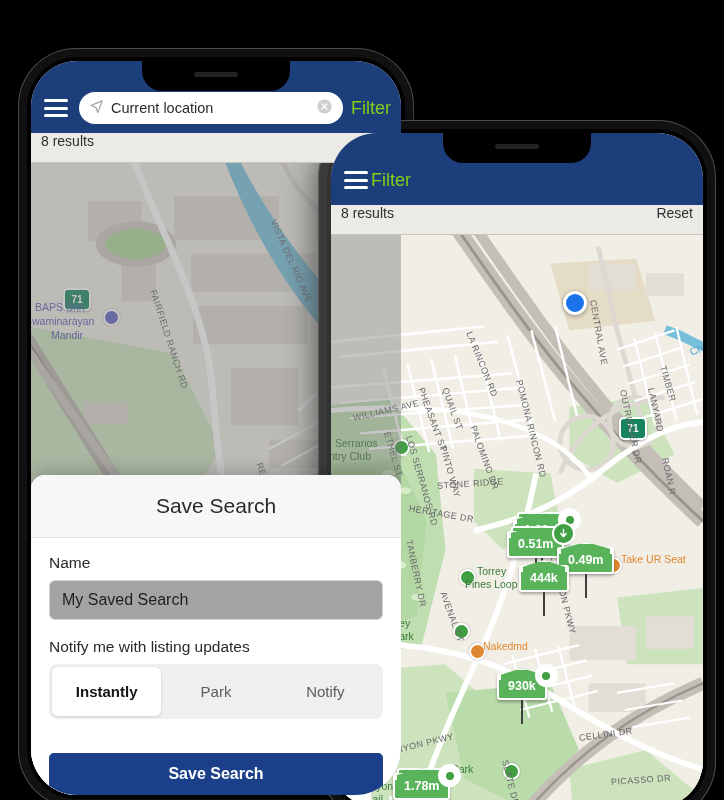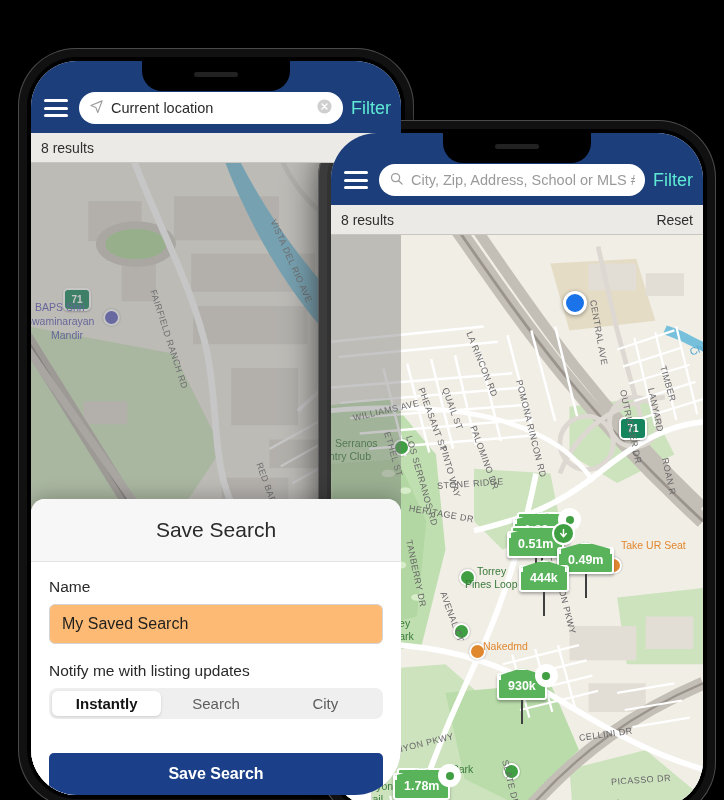--- a/index.html
+++ b/index.html
@@ -23,24 +23,24 @@
   #phone-front{left:318px;top:120px;width:398px;height:700px;}
 
   
   .topbar{position:relative;height:72px;background:#1c3f7c;z-index:30;}
   .topbar-row{position:absolute;left:0;right:0;bottom:8px;height:34px;display:flex;align-items:center;padding:0 10px;box-sizing:border-box;}
   .hamburger{width:30px;height:22px;display:flex;flex-direction:column;justify-content:space-between;padding:2px 3px;box-sizing:border-box;flex:0 0 auto;cursor:pointer;}
   .hamburger i{display:block;height:3px;background:#fff;border-radius:2px;}
   .searchbar{flex:1 1 auto;height:32px;background:#fff;border-radius:18px;margin:0 8px;display:flex;align-items:center;padding:0 10px;box-sizing:border-box;min-width:0;}
   .search-txt{font-size:14.5px;color:#2b2b2b;white-space:nowrap;overflow:hidden;text-align:right;}
   .search-txt.ph{color:#9a9a9a;}
-  .filter-lbl{color:#5eead4;font-size:18px;flex:0 0 auto;white-space:nowrap;}
+  .filter-lbl{color:#84cc16;font-size:18px;flex:0 0 auto;white-space:nowrap;}
 
   .resultbar{position:relative;height:30px;background:#eceae6;border-bottom:1px solid #c9c6c1;
-             display:flex;align-items:center;justify-content:space-between;padding:0 10px;box-sizing:border-box;z-index:25;font-size:14px;color:#2e2e2e;}
+             display:flex;justify-content:space-between;padding:0 10px;box-sizing:border-box;z-index:25;font-size:14px;color:#2e2e2e;}
 
   .maparea{position:absolute;left:0;right:0;top:102px;bottom:0;overflow:hidden;background:#eeece6;}
 
   
   .mapcanvas{position:absolute;inset:0;}
   .dim{position:absolute;inset:0;background:rgba(120,120,120,.42);z-index:15;pointer-events:none;}
 
   .lbl{position:absolute;font-size:8.2px;color:#69676a;letter-spacing:.45px;white-space:nowrap;
        transform-origin:0 50%;font-family:"Liberation Sans",sans-serif;}
   .lbl.big{font-size:9px;}
@@ -84,24 +84,24 @@
 
   
   .sheet{position:absolute;left:0;right:0;bottom:0;background:#fff;z-index:60;
          border-radius:14px 14px 0 0;box-shadow:0 -3px 18px rgba(0,0,0,.22);overflow:hidden;}
   .sheet-head{height:62px;background:#f7f7f7;border-bottom:1px solid #e2e2e2;
               display:flex;align-items:center;justify-content:center;}
   .sheet-title{font-size:21px;color:#2a2a2a;}
   .sheet-body{padding:16px 18px 0;}
   .fld-label{font-size:15.5px;color:#2a2a2a;margin-bottom:8px;}
   .txtinput{width:100%;box-sizing:border-box;height:40px;border:1px solid #d4d4d4;border-radius:6px;
-            padding:0 12px;font-size:16px;color:#1e1e1e;font-family:"Liberation Sans",sans-serif;background:#fdba74;}
+            padding:0 12px;font-size:16px;color:#1e1e1e;font-family:"Liberation Sans",sans-serif;background:#a3a3a3;}
   .fld-label2{font-size:15.5px;color:#2a2a2a;margin:18px 0 8px;}
   .seg{display:flex;background:#efefef;border-radius:8px;padding:3px;box-sizing:border-box;}
-  .seg-item{flex:1 1 0;text-align:center;font-size:15px;color:#5d5d5d;padding:4px 0;border-radius:6px;cursor:pointer;}
+  .seg-item{flex:1 1 0;text-align:center;font-size:15px;color:#5d5d5d;padding:16px 0;border-radius:6px;cursor:pointer;}
   .seg-item.active{background:#fff;color:#141414;font-weight:bold;box-shadow:0 1px 3px rgba(0,0,0,.14);}
   .btn-primary{margin:34px 0 0;width:100%;height:42px;background:#1b4089;color:#fff;border:none;border-radius:5px;
                font-size:16px;font-weight:bold;font-family:"Liberation Sans",sans-serif;cursor:pointer;}
   .btn-cancel{display:block;width:100%;margin:12px 0 0;background:none;border:none;color:#8a8a8a;font-size:17px;
               font-family:"Liberation Sans",sans-serif;cursor:pointer;padding:6px 0 14px;}
 </style>
 </head>
 <body>
 
 <div class="stage">
@@ -254,22 +254,22 @@
         <div class="sheet">
           <div class="sheet-head">
             <div class="sheet-title">Save Search</div>
           </div>
           <div class="sheet-body">
             <div class="fld-label">Name</div>
             <input class="txtinput" type="text" value="My Saved Search" style="">
             <div class="fld-label2">Notify me with listing updates</div>
             <div class="seg">
               <div class="seg-item active">Instantly</div>
-              <div class="seg-item">Search</div>
-              <div class="seg-item">City</div>
+              <div class="seg-item">Park</div>
+              <div class="seg-item">Notify</div>
             </div>
             <button class="btn-primary">Save Search</button>
           </div>
         </div>
 
       </div>
     </div>
   </div>
 
   <div class="phone" id="phone-front">
@@ -280,29 +280,20 @@
           <div class="speaker"></div>
         </div>
 
         <div class="topbar">
           <div class="topbar-row">
             <div class="hamburger">
                 <i></i>
                 <i></i>
                 <i></i>
               </div>
-            <div class="searchbar">
-              <span style="flex:0 0 auto;margin-right:7px;">
-                <svg width="15" height="15" viewBox="0 0 24 24">
-                    <circle cx="10.5" cy="10.5" r="6.5" fill="none" stroke="#9b9b9b" stroke-width="2"></circle>
-                    <path d="M15.5 15.5 21 21" stroke="#9b9b9b" stroke-width="2" stroke-linecap="round"></path>
-                  </svg>
-              </span>
-              <span class="search-txt ph">City, Zip, Address, School or MLS #</span>
-            </div>
             <span class="filter-lbl">Filter</span>
           </div>
         </div>
 
         <div class="resultbar">
           <span>8 results</span>
           <span>Reset</span>
         </div>
 
         <div class="maparea">
@@ -453,21 +444,21 @@
 
           <div class="lbl big" style="left:30px;top:556px;transform:rotate(76deg);">ARGENT RD</div>
 
           <div class="poi" style="left:4px;top:202px;">Serranos</div>
           <div class="poi" style="left:-2px;top:215px;">ntry Club</div>
           <div class="poi" style="left:146px;top:330px;">Torrey</div>
           <div class="poi" style="left:134px;top:343px;">Pines Loop</div>
           <div class="poi" style="left:50px;top:382px;">Torrey</div>
           <div class="poi" style="left:32px;top:395px;">Pines Park</div>
           <div class="poi orange" style="left:152px;top:405px;">Nakedmd</div>
-          <div class="poi orange" style="left:290px;top:304px;">Take UR Seat</div>
+          <div class="poi orange" style="left:290px;top:318px;">Take UR Seat</div>
           <div class="poi" style="left:26px;top:545px;">Canyon</div>
           <div class="poi" style="left:32px;top:558px;">Trail</div>
           <div class="poi" style="left:112px;top:528px;">a Park</div>
           <div class="poi water" style="left:358px;top:106px;transform:rotate(-22deg);">Chino</div>
 
           <div class="pin stacked" style="left:182px;top:282px;">
             <div class="tag">1.29m</div>
             <div class="stick"></div>
             <div class="badge plain">
               <span style="width:8px;height:8px;border-radius:50%;background:#3f9f42;display:block;"></span>

